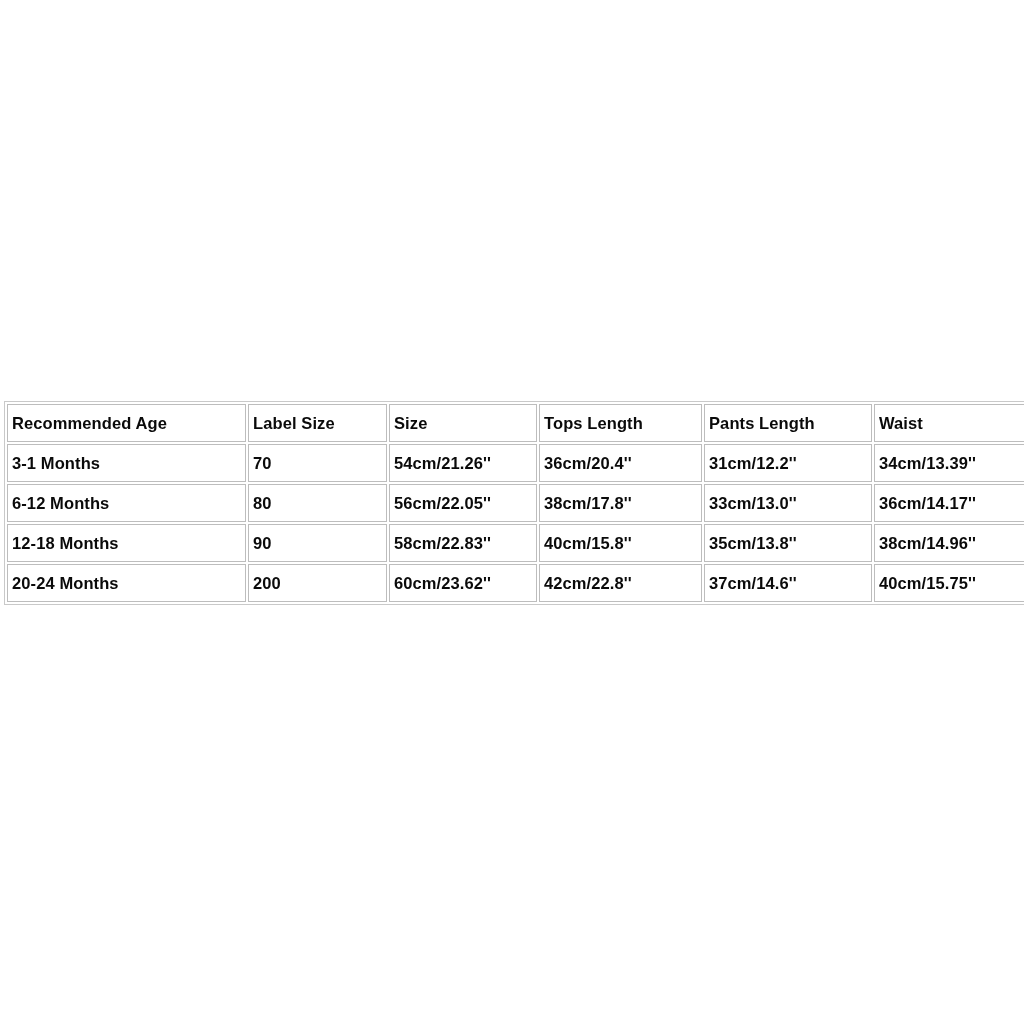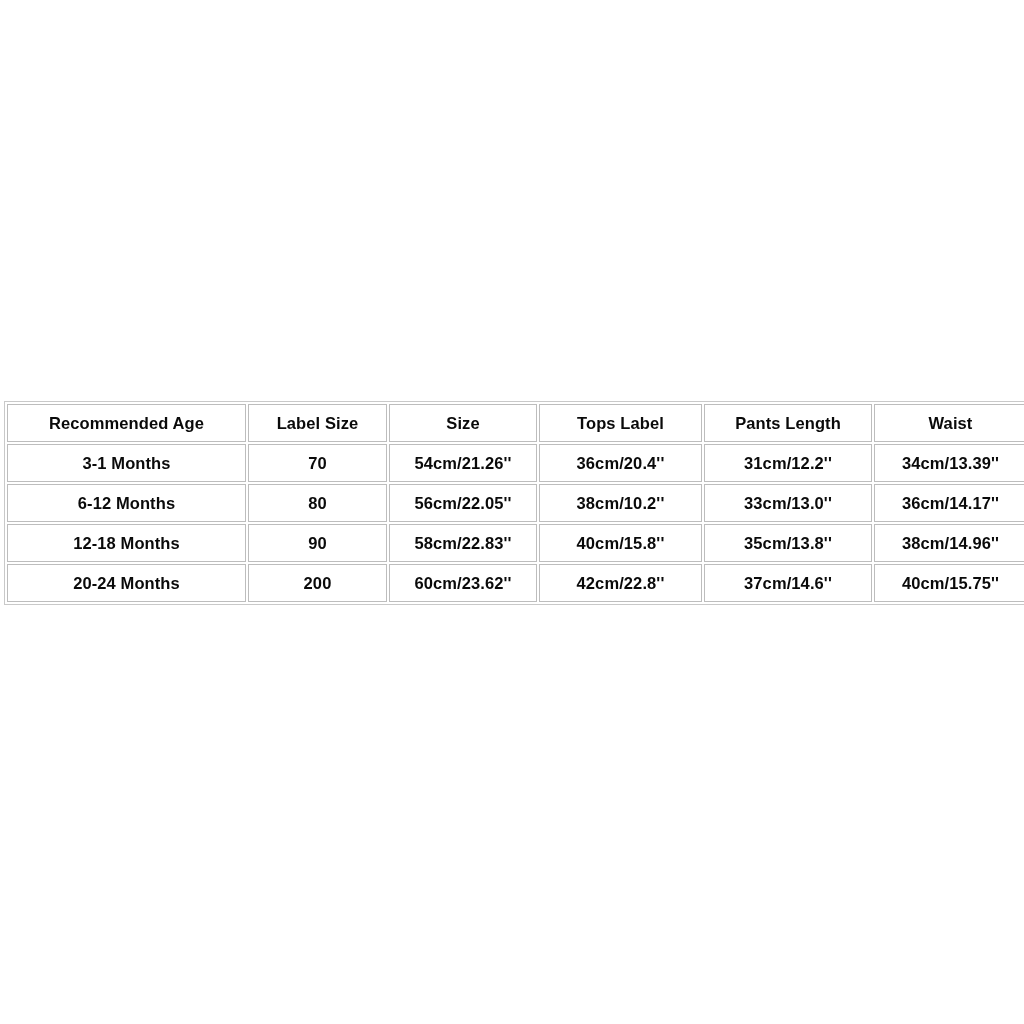--- a/index.html
+++ b/index.html
@@ -27,21 +27,20 @@
     border-collapse: separate;
     border-spacing: 2px;
     border: 1px solid #c9c9c9;
     background: #ffffff;
     table-layout: fixed;
   }
 
   table.size-chart td {
     border: 1px solid #bdbdbd;
     background: #ffffff;
-    text-align: center;
     vertical-align: middle;
     height: 36px;
     padding: 0 4px;
     font-size: 16.5px;
     font-weight: bold;
     color: #0a0a0a;
     letter-spacing: 0.1px;
     white-space: nowrap;
   }
 
@@ -68,37 +67,37 @@
         <col class="c2">
       <col class="c3">
         <col class="c4">
         <col class="c5">
     </colgroup>
     <tbody>
       <tr class="header-row">
         <td>Recommended Age</td>
         <td>Label Size</td>
         <td>Size</td>
-        <td>Tops Label</td>
+        <td>Tops Length</td>
         <td>Pants Length</td>
         <td>Waist</td>
       </tr>
       <tr>
         <td>3-1 Months</td>
         <td>70</td>
         <td>54cm/21.26''</td>
         <td>36cm/20.4''</td>
         <td>31cm/12.2''</td>
         <td>34cm/13.39''</td>
       </tr>
       <tr>
         <td>6-12 Months</td>
         <td>80</td>
         <td>56cm/22.05''</td>
-        <td>38cm/10.2''</td>
+        <td>38cm/17.8''</td>
         <td>33cm/13.0''</td>
         <td>36cm/14.17''</td>
       </tr>
       <tr>
         <td>12-18 Months</td>
         <td>90</td>
         <td>58cm/22.83''</td>
         <td>40cm/15.8''</td>
         <td>35cm/13.8''</td>
         <td>38cm/14.96''</td>

